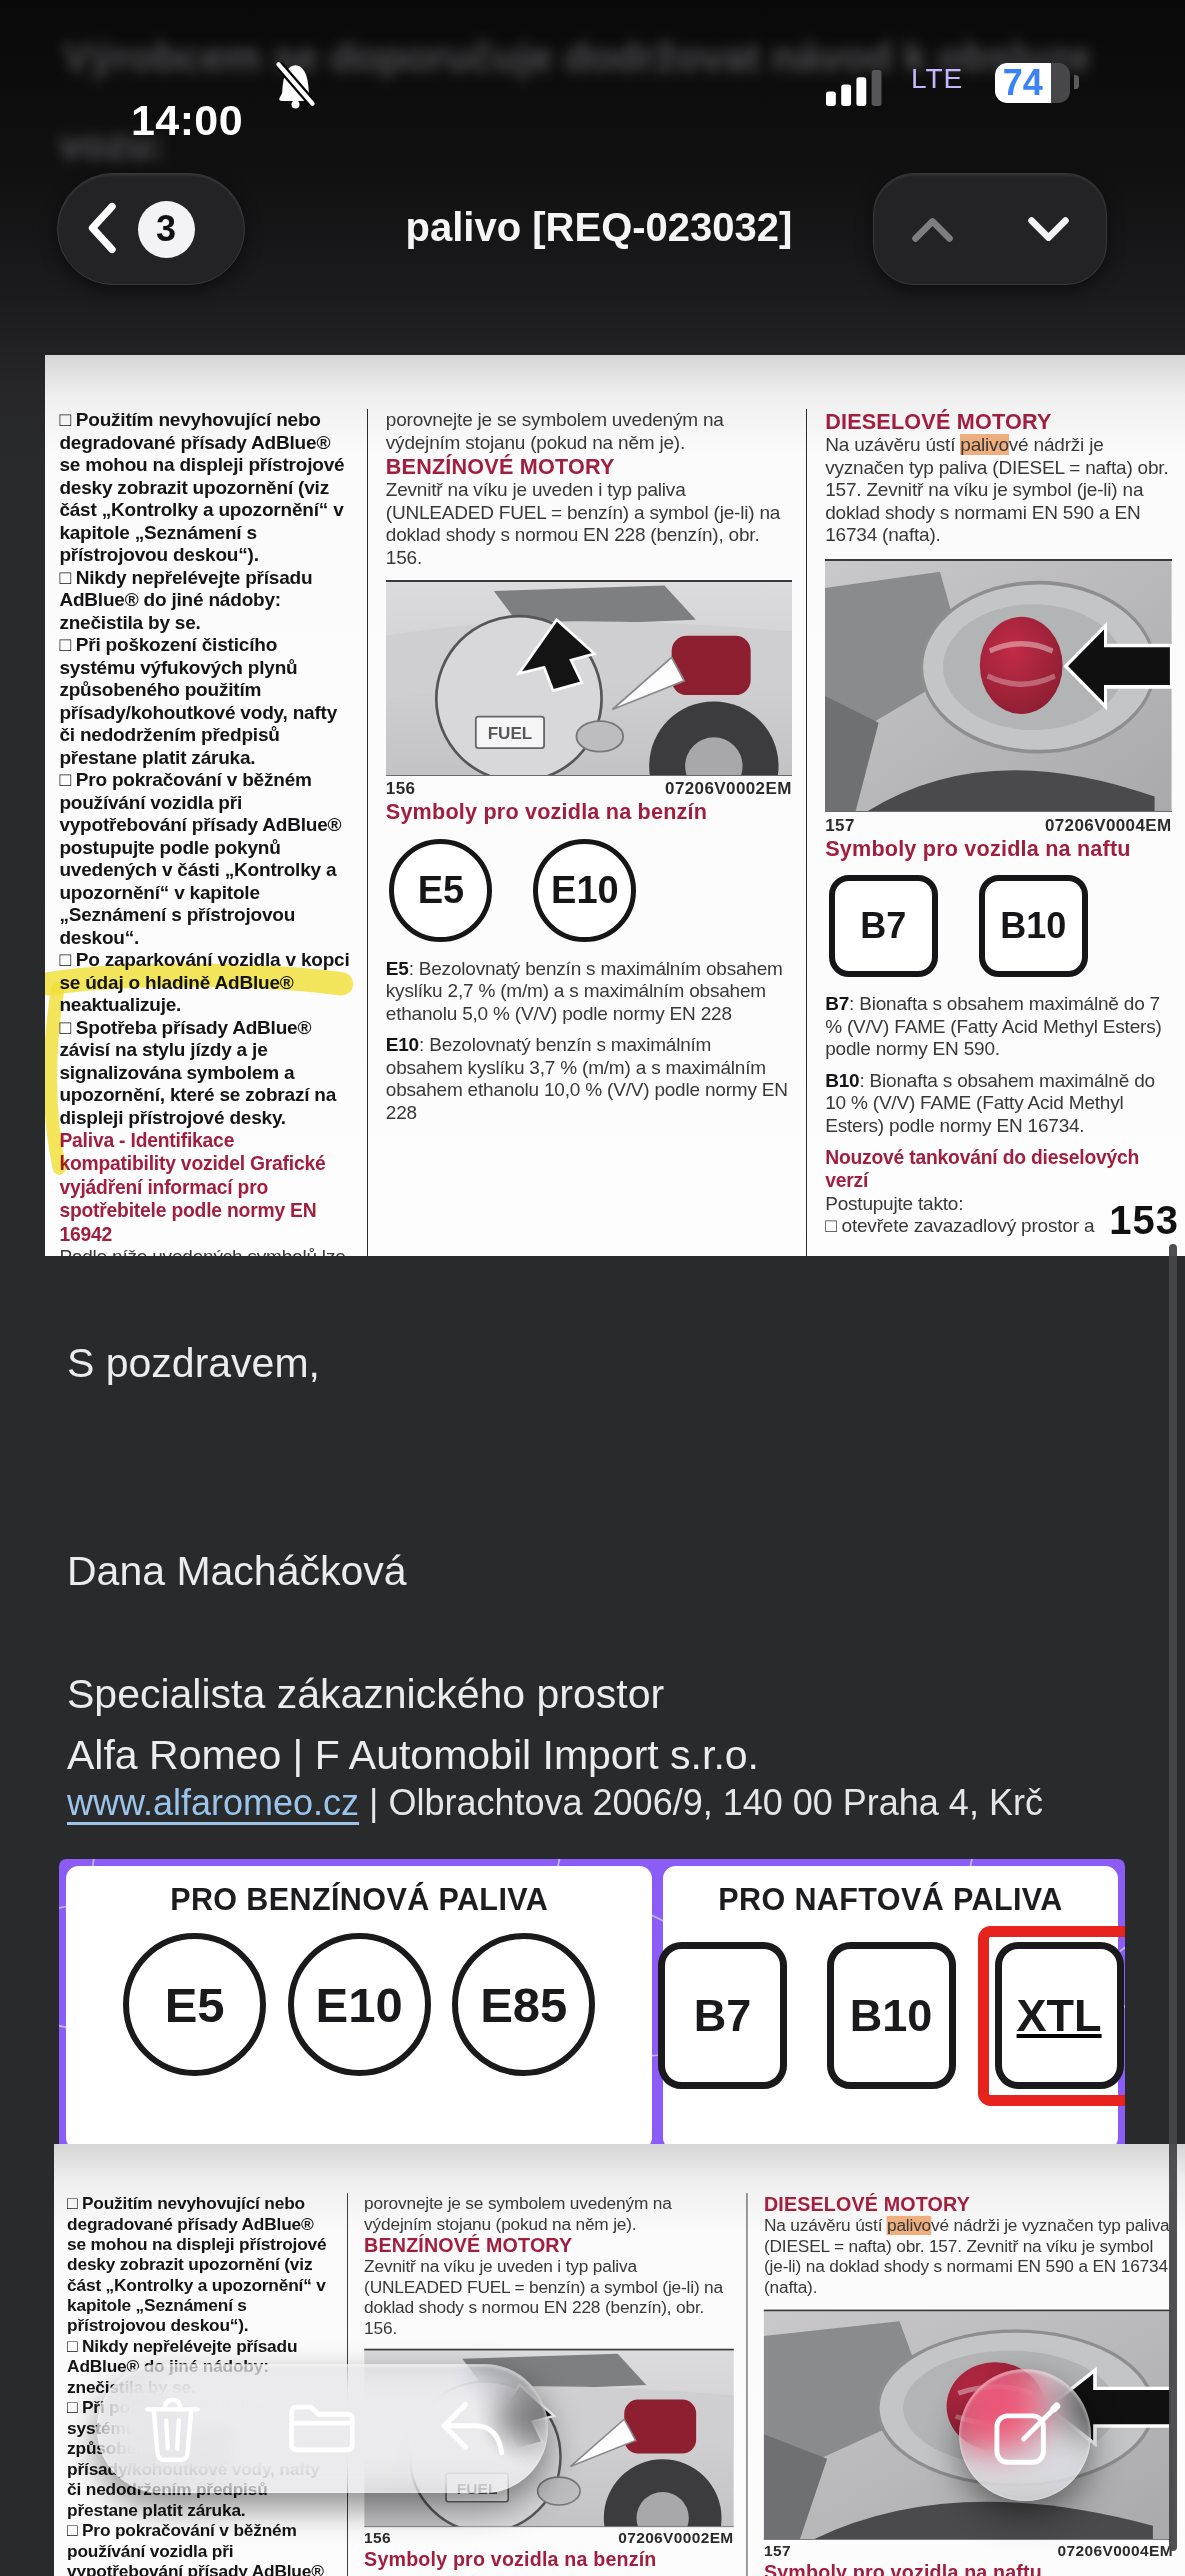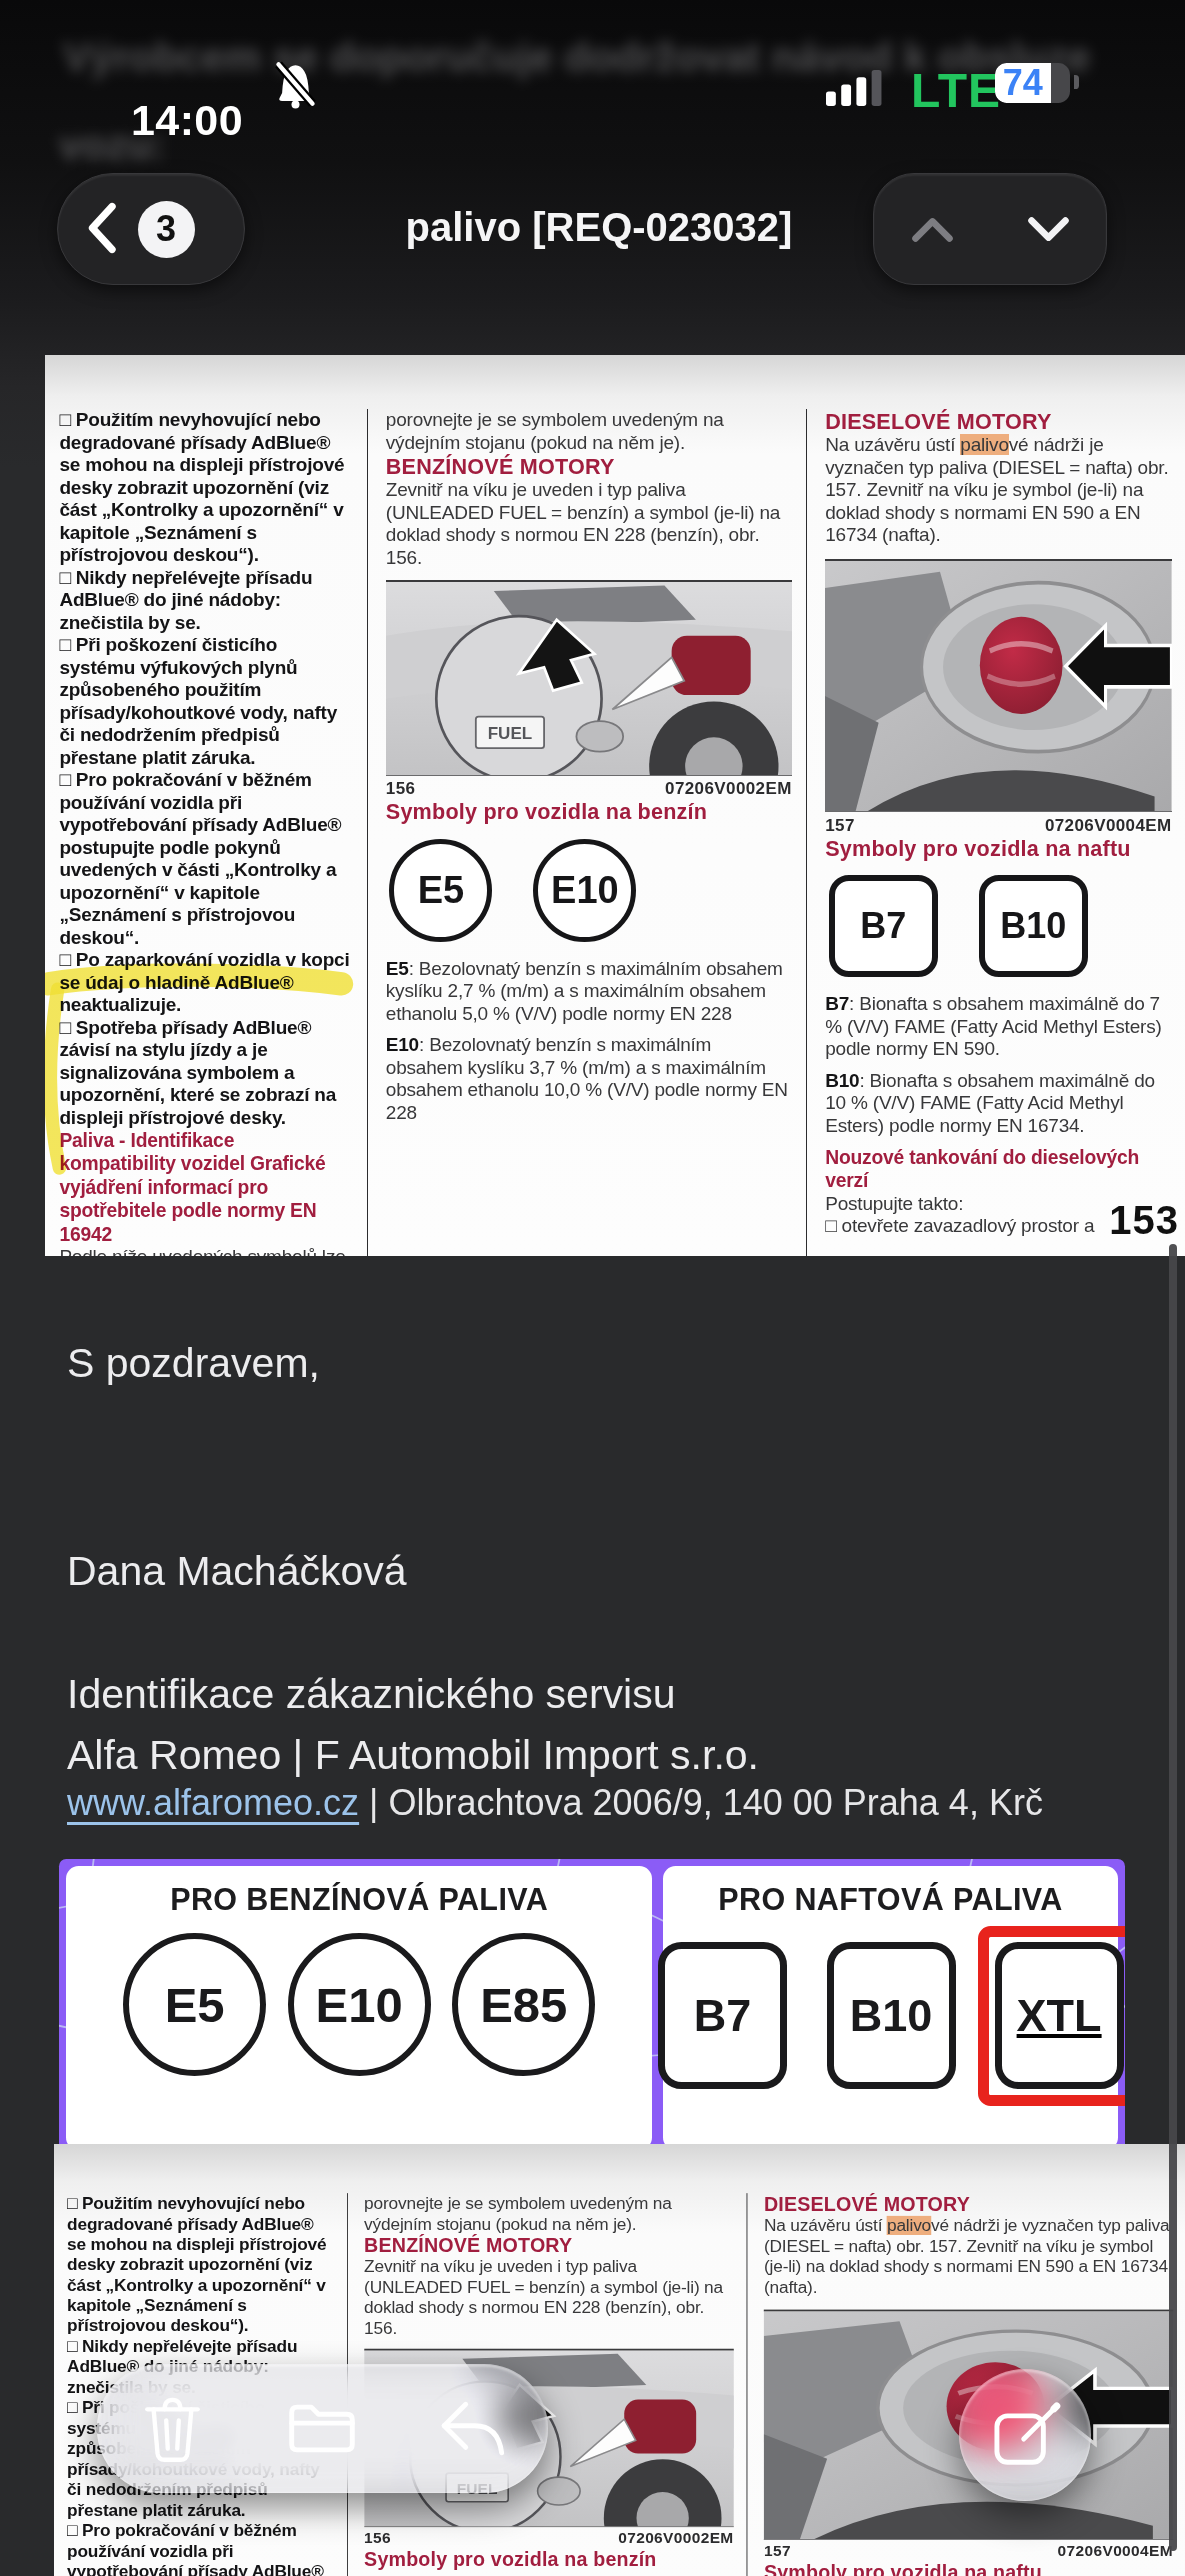--- a/index.html
+++ b/index.html
@@ -10,21 +10,21 @@
 
   
   .blurline{color:#87878a;font-weight:700;filter:blur(6.3px);opacity:.55;white-space:nowrap;overflow:hidden;}
   .blur1{left:63px;top:34px;width:1060px;font-size:41px;}
   .blur2{left:59px;top:122px;width:359px;font-size:41px;}
 
   
   .time{left:131px;top:56px;font-size:43px;font-weight:600;color:#fff;letter-spacing:0.4px;margin-top:40px;}
   .bellslash{left:271px;top:59px;}
   .sigbars{left:826px;top:70px;}
-  .lte{left:911px;top:63px;font-size:48px;font-weight:700;color:#22c55e;letter-spacing:0.9px;}
+  .lte{left:911px;top:63px;font-size:28px;font-weight:400;color:#c4b5fd;letter-spacing:0.9px;}
   .battery{left:995px;top:63px;width:75px;height:40px;border-radius:11.7px;background:#47474a;overflow:hidden;display:flex;}
   .battfill{width:74%;height:100%;background:#fff;display:flex;align-items:center;justify-content:center;
             font-size:36px;font-weight:700;color:#3b82f6;border-radius:11.7px 0 0 11.7px;}
   .battnub{left:1074px;top:75px;width:5.4px;height:14.4px;border-radius:0 3.6px 3.6px 0;background:#5a5a5e;}
 
   
   .pill{background:#232325;border:1.8px solid #38383b;box-shadow:inset 0 1.8px 1.8px rgba(255,255,255,.07),0 5.4px 16px rgba(0,0,0,.5);}
   .backpill{left:57px;top:173px;width:186px;height:110px;border-radius:56px;display:flex;align-items:center;cursor:pointer;}
   .backchev{margin-left:29px;}
   .badge{margin-left:20px;width:57px;height:57px;border-radius:50%;background:#f3f3f5;display:flex;align-items:center;justify-content:center;
@@ -259,21 +259,21 @@
 
   <svg class="marker" width="1141" height="901" viewBox="0 0 1270 1003">
     <path d="M4,700 C 95,686 235,688 330,700" stroke="#f2e235" stroke-width="26" stroke-linecap="round" fill="none" opacity=".8"></path>
     <path d="M14,706 C 4,770 2,840 16,905" stroke="#f2e235" stroke-width="15" stroke-linecap="round" fill="none" opacity=".8"></path>
   </svg>
   <div class="pagenum">153</div>
 </div>
 
 <div class="abs sig sig-greet">S pozdravem,</div>
 <div class="abs sig sig-name">Dana Macháčková</div>
-<div class="abs sig sig-role">Identifikace zákaznického servisu</div>
+<div class="abs sig sig-role">Specialista zákaznického prostor</div>
 <div class="abs sig sig-co">Alfa Romeo | F Automobil Import s.r.o.</div>
 <div class="abs sig sig-addr"><a href="#">www.alfaromeo.cz</a><span> | Olbrachtova 2006/9, 140 00 Praha 4, Krč</span></div>
 
 <div class="abs fuelcard">
   <svg class="guilloche" width="1066" height="244" viewBox="0 0 1187 272">
     <g stroke="#cfe0f2" stroke-width="2" fill="none" opacity=".7">
       <path d="M-20,60 C 120,10 220,180 380,90 S 620,30 760,120 S 1050,220 1210,80"></path>
       <path d="M-20,180 C 150,240 260,60 420,150 S 700,250 860,140 S 1080,40 1210,190"></path>
       <path d="M40,-10 C 10,120 160,200 90,282 M 560,-10 C 520,120 660,180 610,282 M 1020,-10 C 980,110 1120,190 1060,282"></path>
     </g>

